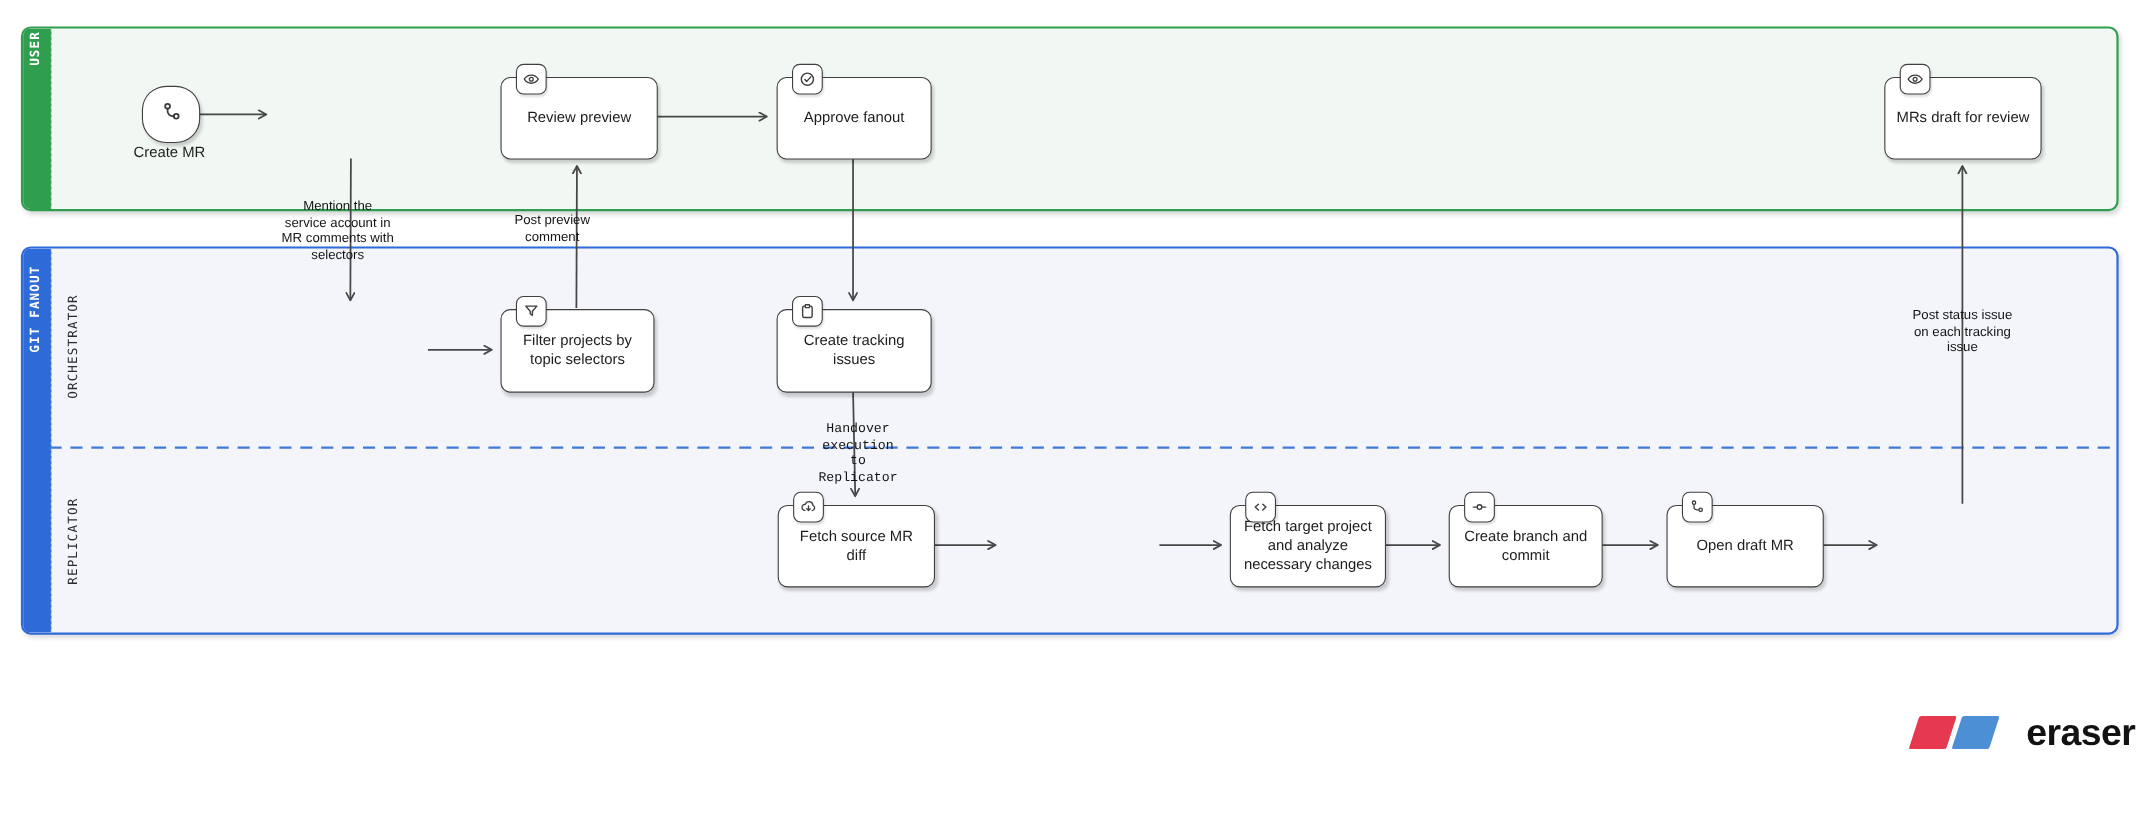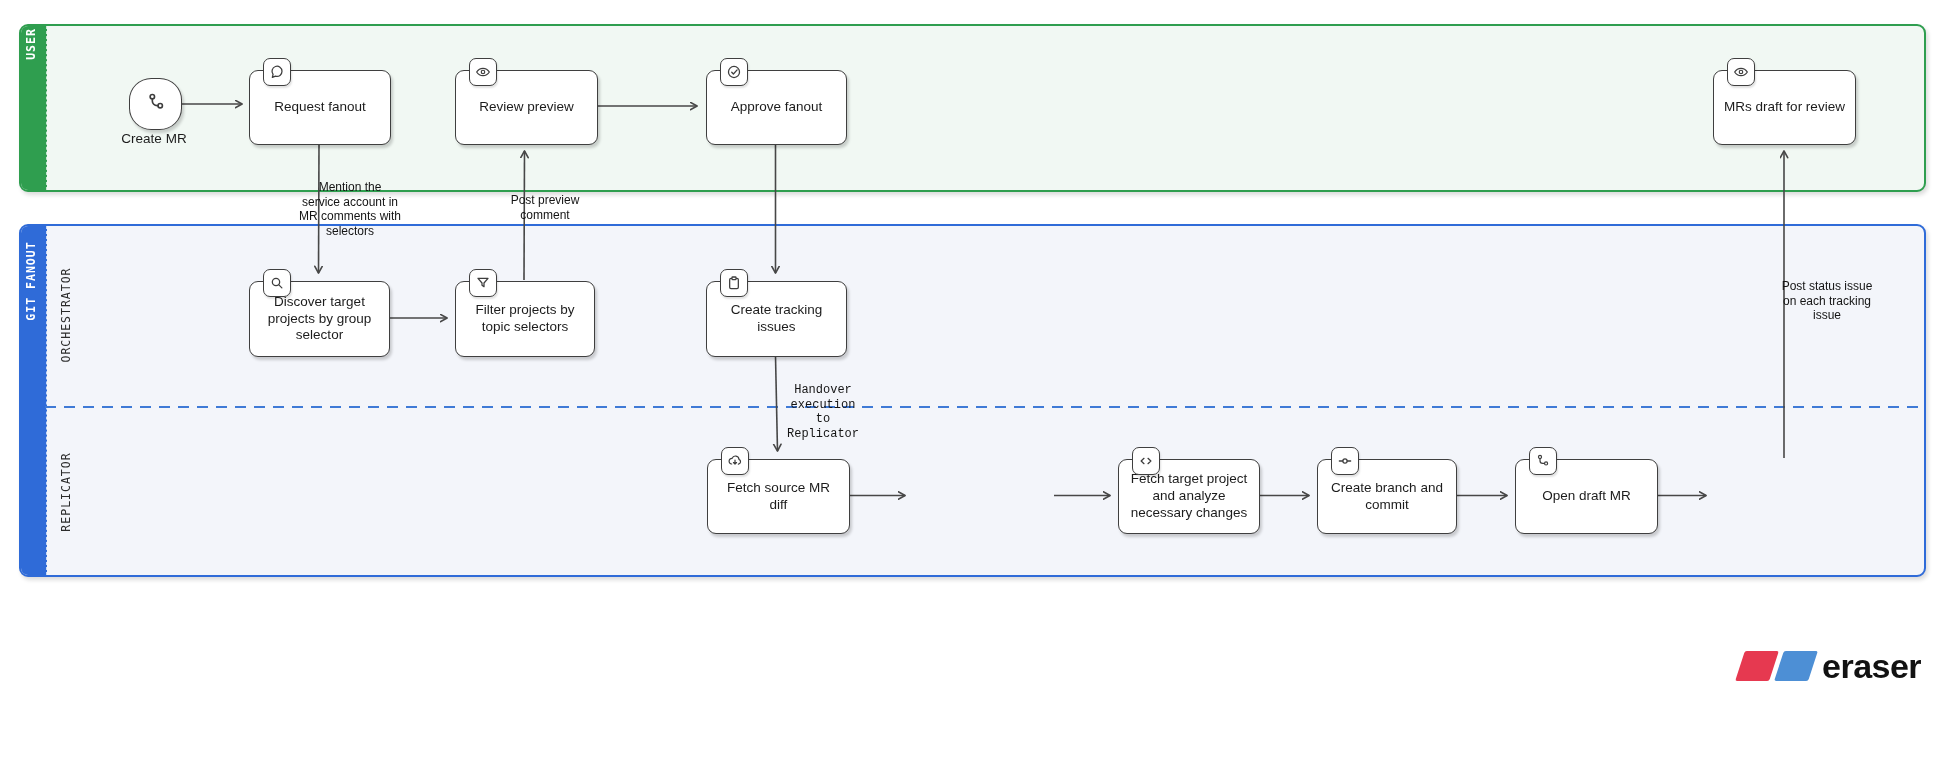--- a/index.html
+++ b/index.html
@@ -28,29 +28,29 @@
          border:1.6px solid #3f3f3f;border-radius:7px;display:flex;align-items:center;justify-content:center;
          box-shadow:1px 2px 2px rgba(0,0,0,.12);}
   .badge svg{display:block;}
 
   .start-shape{position:absolute;left:129px;top:78px;width:51px;height:50px;background:#fff;
          border:1.6px solid #3f3f3f;border-radius:42%;box-shadow:2px 3px 3px rgba(0,0,0,.18);
          display:flex;align-items:center;justify-content:center;}
   .start-label{position:absolute;left:104px;top:131px;width:100px;text-align:center;font-size:13.5px;}
 
   
-  .elabel{position:absolute;text-align:center;font-size:12px;line-height:1.22;color:#141414;margin-left:43px;}
+  .elabel{position:absolute;text-align:center;font-size:12px;line-height:1.22;color:#141414;}
 
   
   #wires{position:absolute;left:0;top:0;pointer-events:none;}
 
   
   .brand{position:absolute;left:1740px;top:644px;height:44px;display:flex;align-items:center;}
   .para{width:34px;height:30px;margin-right:5px;transform:skewX(-18deg);border-radius:2px;}
-  .brand-text{font-size:34px;font-weight:bold;letter-spacing:-0.5px;color:#121212;margin-left:4px;
+  .brand-text{font-size:34px;font-weight:bold;letter-spacing:-0.5px;color:#121212;margin-left:24px;
               font-family:"Liberation Sans","DejaVu Sans",sans-serif;}
 </style>
 </head>
 <body>
 
 <div id="canvas">
 
   <div class="lane lane-user">
     <div class="lane-bar"></div>
   </div>
@@ -97,28 +97,20 @@
     <span>
       <svg width="22" height="22" viewBox="0 0 24 24" fill="none" stroke="#3d3d3d" stroke-width="1.8" stroke-linecap="round">
         <circle cx="8" cy="6.2" r="2.4"></circle>
           <path d="M8 8.6v2.2a5.2 5.2 0 0 0 5.2 5.2h1"></path>
           <circle cx="16.6" cy="16" r="2.4"></circle>
       </svg>
     </span>
   </div>
   <div class="start-label">Create MR</div>
 
-  <div class="node" style="left:249px;top:70px;width:140px;height:73px">
-    <span class="badge">
-      <svg width="16" height="16" viewBox="0 0 24 24" fill="none" stroke="#3d3d3d" stroke-width="1.9" stroke-linejoin="round">
-        <path d="M19.5 11a7.5 7.5 0 1 0-13.4 4.5L5 20l4.8-1.7A7.5 7.5 0 0 0 19.5 11z"></path>
-      </svg>
-    </span>
-    <span class="nlabel">Request fanout</span>
-  </div>
 
   <div class="node" style="left:455px;top:70px;width:141px;height:73px">
     <span class="badge">
       <svg width="16" height="16" viewBox="0 0 24 24" fill="none" stroke="#3d3d3d" stroke-width="1.8">
         <path d="M2.5 12S6 6.5 12 6.5 21.5 12 21.5 12 18 17.5 12 17.5 2.5 12 2.5 12z"></path>
           <circle cx="12" cy="12" r="2.6"></circle>
       </svg>
     </span>
     <span class="nlabel">Review preview</span>
   </div>
@@ -136,29 +128,20 @@
   <div class="node" style="left:1713px;top:70px;width:141px;height:73px">
     <span class="badge">
       <svg width="16" height="16" viewBox="0 0 24 24" fill="none" stroke="#3d3d3d" stroke-width="1.8">
         <path d="M2.5 12S6 6.5 12 6.5 21.5 12 21.5 12 18 17.5 12 17.5 2.5 12 2.5 12z"></path>
           <circle cx="12" cy="12" r="2.6"></circle>
       </svg>
     </span>
     <span class="nlabel">MRs draft for review</span>
   </div>
 
-  <div class="node" style="left:249px;top:281px;width:139px;height:74px">
-    <span class="badge">
-      <svg width="16" height="16" viewBox="0 0 24 24" fill="none" stroke="#3d3d3d" stroke-width="1.9" stroke-linecap="round">
-        <circle cx="10.5" cy="10.5" r="5.5"></circle>
-          <path d="M14.8 14.8L19.3 19.3"></path>
-      </svg>
-    </span>
-    <span class="nlabel">Discover target projects by group selector</span>
-  </div>
 
   <div class="node" style="left:455px;top:281px;width:138px;height:74px">
     <span class="badge">
       <svg width="16" height="16" viewBox="0 0 24 24" fill="none" stroke="#3d3d3d" stroke-width="1.9" stroke-linejoin="round">
         <path d="M4.5 5h15l-6 7v5.5l-3-2.2v-3.3z"></path>
       </svg>
     </span>
     <span class="nlabel">Filter projects by topic selectors</span>
   </div>
 

